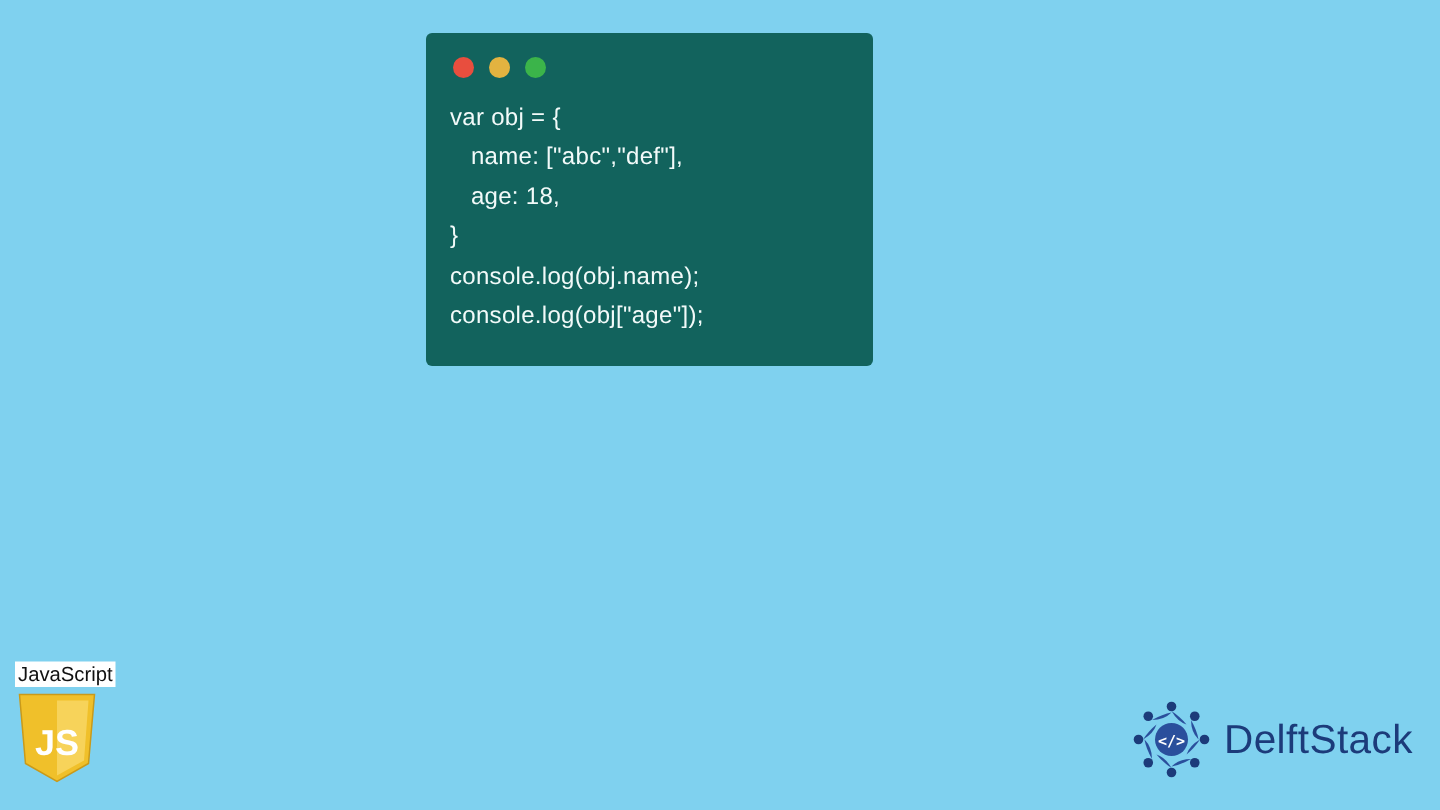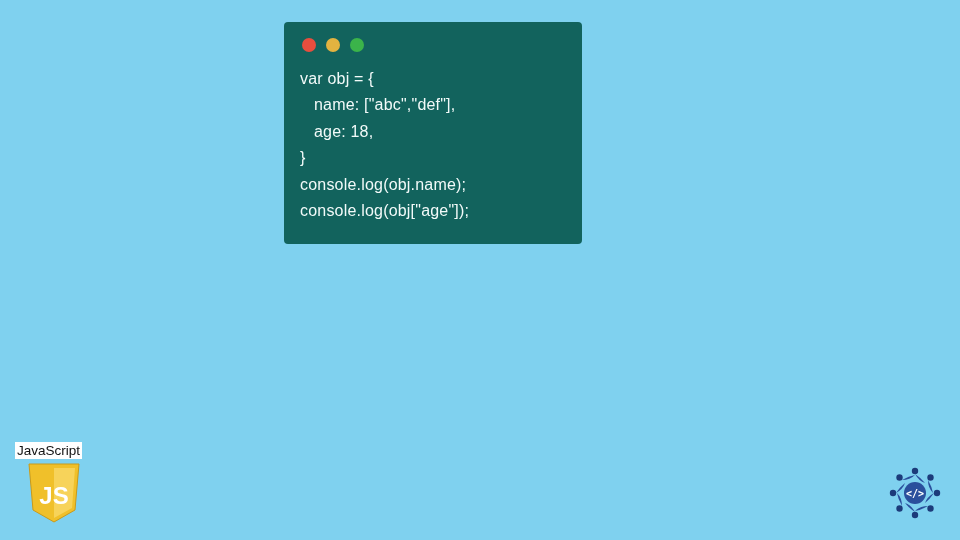--- a/index.html
+++ b/index.html
@@ -40,21 +40,21 @@
     font-size: 16px;
     line-height: 1.65;
     white-space: pre;
     letter-spacing: 0.2px;
   }
   .js-badge {
     position: absolute;
     left: 10px;
     bottom: 12px;
     width: 72px;
-    text-align: right;
+    text-align: left;
   }
   .js-badge .label {
     font-size: 13.5px;
     color: #111;
     background: #fff;
     padding: 1px 2px;
     display: inline-block;
     margin-bottom: 3px;
   }
   .js-shield {
@@ -123,13 +123,14 @@
         <path d="M13,13 Q6,17 0,18 Q5,13 13,13 Z"></path>
         <path d="M0,19 Q-6,15 -10,10 Q-4,12 0,19 Z"></path>
         <path d="M-13,13 Q-17,6 -18,0 Q-13,5 -13,13 Z"></path>
         <path d="M-19,0 Q-15,-6 -10,-10 Q-12,-4 -19,0 Z"></path>
         <path d="M-13,-13 Q-6,-17 0,-18 Q-5,-13 -13,-13 Z"></path>
       </g>
       <circle cx="0" cy="0" r="11" fill="#2a4f9c"></circle>
       <text x="0" y="4" text-anchor="middle" font-family="monospace" font-size="10" fill="#ffffff" font-weight="bold">&lt;/&gt;</text>
     </g>
   </svg>
+  <span class="brand-text">DelftStack</span>
 </div>
 
 </body></html>

